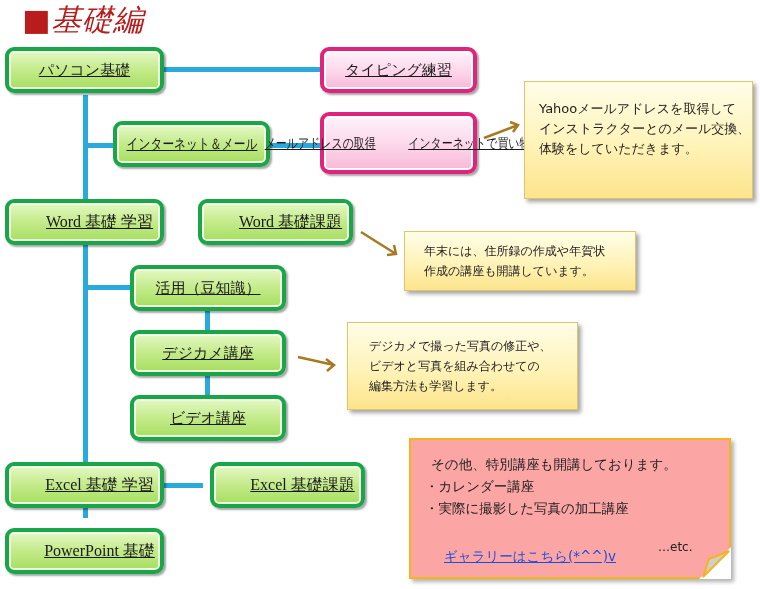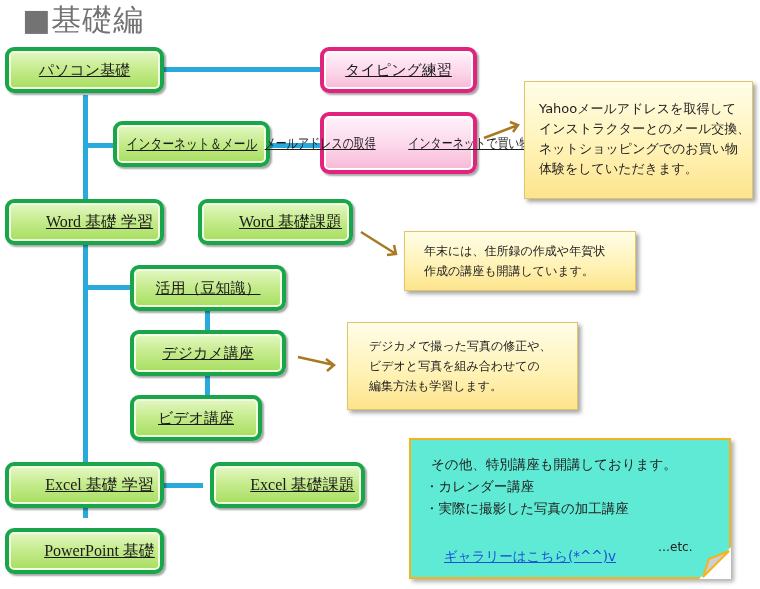--- a/index.html
+++ b/index.html
@@ -1,37 +1,37 @@
 <!DOCTYPE html>
 <html><head>
 <meta charset="utf-8">
 <style>
   html, body { margin:0; padding:0; }
   body { width:760px; height:589px; background:#ffffff; position:relative; overflow:hidden;
          font-family:"DejaVu Sans", sans-serif; }
-  .title { position:absolute; left:22px; top:0px; font-size:30px; color:#737373; letter-spacing:1px; line-height:40px; }
+  .title { position:absolute; left:22px; top:0px; font-size:30px; color:#b91c1c; letter-spacing:1px; line-height:40px;font-style:italic; }
   .line { position:absolute; background:#29a9dc; }
   .node { position:absolute; box-sizing:border-box; border:4px solid #19a64b; border-radius:9px;
           background:linear-gradient(#e4f8c6 0%, #c7ec8f 45%, #a6de5f 100%);
           box-shadow: inset 0 0 0 2px #f3fde0, 2px 2px 2px rgba(0,0,0,0.35);
           display:flex; align-items:center; justify-content:center;
           font-size:15px; color:#1a1a1a; white-space:nowrap;text-decoration:underline; }
   .node.serif { font-family:"Liberation Serif","DejaVu Serif", serif; font-size:16px;padding-left:30px; }
   .node.pink { border-color:#e0247d; background:linear-gradient(#fff3fa 0%, #fcd6ea 55%, #f7b8d7 100%);
                box-shadow: inset 0 0 0 2px #ffffff, 2px 2px 2px rgba(0,0,0,0.35); }
   .node.condensed span { display:inline-block; transform:scaleX(0.78); }
   .node.two-line { flex-direction:row; line-height:17px; font-size:14px; }
   .note { position:absolute; box-sizing:border-box; border:1px solid #e0c66a;
           background:linear-gradient(#fffde8 0%, #fff3b8 55%, #fde48c 100%);
           box-shadow: 3px 3px 4px rgba(0,0,0,0.35);
           font-size:13px; color:#222; line-height:20px; padding:0; }
   .note .txt { position:absolute; }
   .arrow { position:absolute; overflow:visible; }
   .panel { position:absolute; left:409px; top:438px; width:322px; height:141px; box-sizing:border-box;
-           border:2px solid #f5b41c; background:#5eead4; box-shadow:3px 3px 4px rgba(0,0,0,0.3);
+           border:2px solid #f5b41c; background:#fca5a5; box-shadow:3px 3px 4px rgba(0,0,0,0.3);
            font-size:13.5px; color:#222; }
   .panel .row { position:absolute; left:20px; white-space:nowrap; }
   .panel .link { color:#1c4fd8; text-decoration:underline; cursor:pointer; }
   .panel .etc { position:absolute; left:247px; top:100px; font-size:12px; }
   .fold { position:absolute; right:-2px; bottom:-2px; width:32px; height:32px; }
 </style>
 </head>
 <body>
 
 <div class="title">■基礎編</div>
@@ -63,21 +63,21 @@
 </div>
 <div class="node serif" style="left:198px;top:199px;width:155px;height:46px;">
   <span>Word 基礎課題</span>
 </div>
 <div class="node" style="left:130px;top:265px;width:156px;height:46px;">
   <span>活用（豆知識）</span>
 </div>
 <div class="node" style="left:130px;top:330px;width:156px;height:46px;">
   <span>デジカメ講座</span>
 </div>
-<div class="node" style="left:130px;top:395px;width:132px;height:46px;">
+<div class="node" style="left:130px;top:395px;width:156px;height:46px;">
   <span>ビデオ講座</span>
 </div>
 <div class="node serif" style="left:5px;top:462px;width:159px;height:46px;">
   <span>Excel 基礎 学習</span>
 </div>
 <div class="node serif" style="left:198px;top:462px;width:155px;height:46px;margin-left:12px;">
   <span>Excel 基礎課題</span>
 </div>
 <div class="node serif" style="left:5px;top:528px;width:159px;height:46px;">
   <span>PowerPoint 基礎</span>
@@ -90,21 +90,20 @@
   <path d="M3 4 L38 26 M29 27 L38 26 L36 17" stroke="#a77a22" stroke-width="2.5" fill="none"></path>
 </svg>
 <svg class="arrow" style="left:296px;top:353px;" width="45" height="20">
   <path d="M2 4 L38 12 M30 6 L38 12 L31 18" stroke="#a77a22" stroke-width="2.5" fill="none"></path>
 </svg>
 
 <div class="note" style="left:524px;top:81px;width:229px;height:118px;">
   <div class="txt" style="left:14px;top:17px;font-size:13px;">
     <div>Yahooメールアドレスを取得して</div>
     <div>インストラクターとのメール交換、</div>
-    <div>ネットショッピングでのお買い物</div>
     <div>体験をしていただきます。</div>
   </div>
 </div>
 <div class="note" style="left:404px;top:231px;width:232px;height:60px;padding-left:17px;">
   <div class="txt" style="left:19px;top:9px;font-size:12px;">
     <div>年末には、住所録の作成や年賀状</div>
     <div>作成の講座も開講しています。</div>
   </div>
 </div>
 <div class="note" style="left:347px;top:322px;width:231px;height:88px;">

